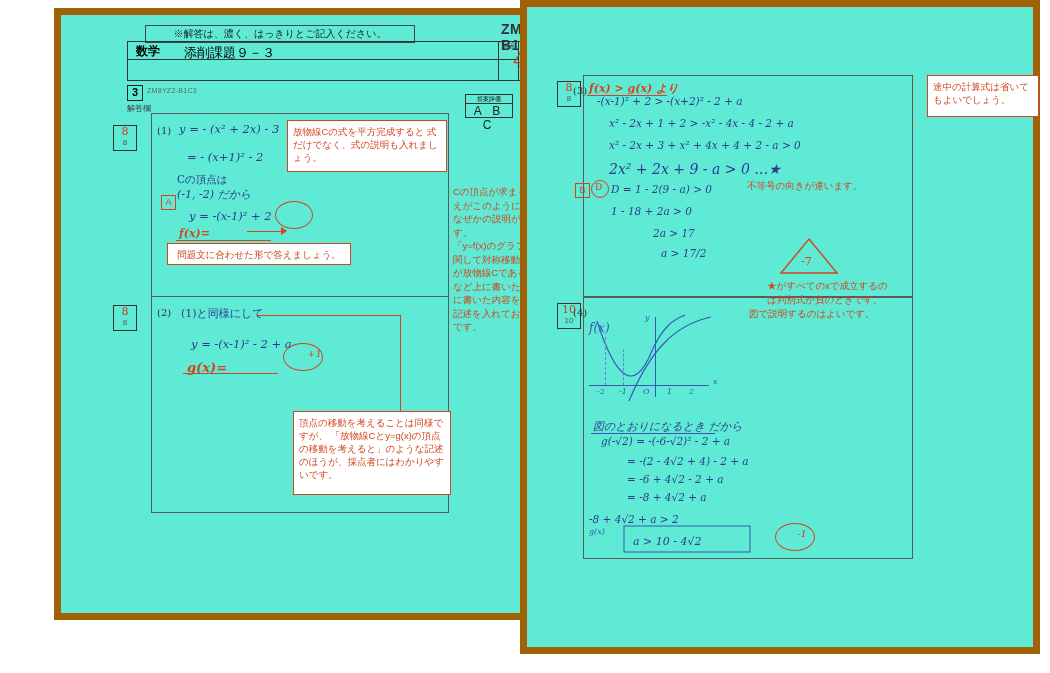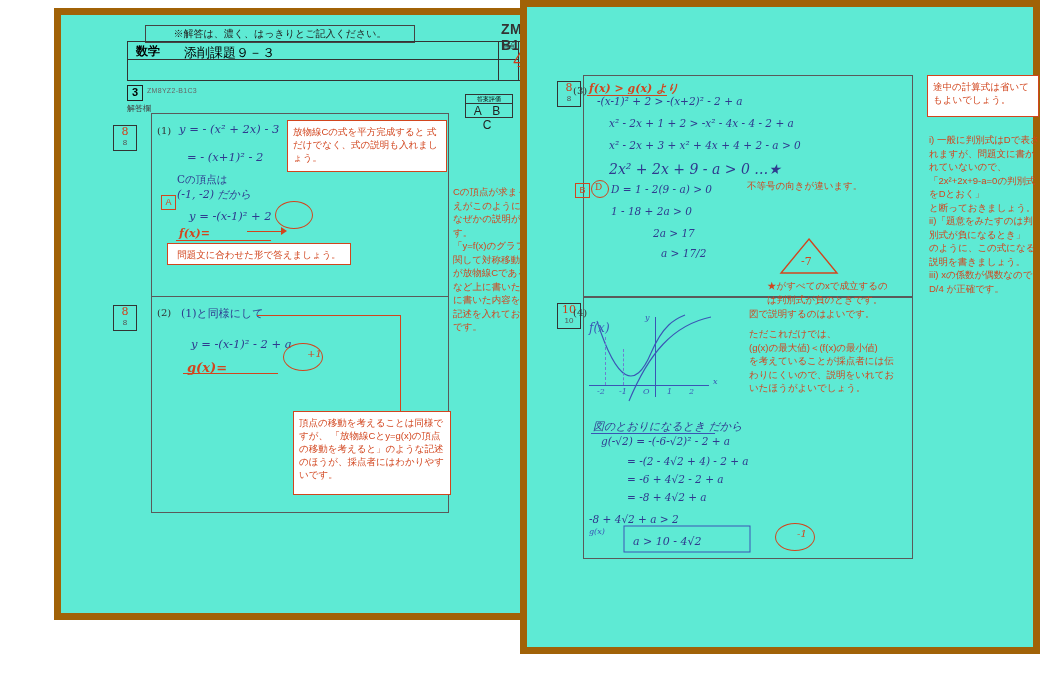--- a/index.html
+++ b/index.html
@@ -166,26 +166,20 @@
 
   <svg style="left:252px;top:230px;" width="60" height="40">
     <polygon points="30,2 58,36 2,36" fill="none" stroke="#d2451e" stroke-width="1.4"></polygon>
   </svg>
   <span class="hw-r" style="left:274px;top:248px;font-size:11px;font-style:normal;">-7</span>
 
   <div class="ctext" style="left:220px;top:172px;width:130px;">不等号の向きが違います。</div>
   <div class="ctext" style="left:240px;top:272px;width:130px;">★がすべてのxで成立するのは判別式が負のときです。</div>
 
   <div class="cbox" style="left:400px;top:68px;width:112px;height:42px;">途中の計算式は省いてもよいでしょう。</div>
-  <div class="ctext" style="left:402px;top:126px;width:112px;">i) 一般に判別式はDで表されますが、問題文に書かれていないので、
-「2x²+2x+9-a=0の判別式をDとおく」
-と断っておきましょう。
-ii)「題意をみたすのは判別式が負になるとき」
-のように、この式になる説明を書きましょう。
-iii) xの係数が偶数なので D/4 が正確です。</div>
 
   <span class="hw" style="left:46px;top:300px;font-size:10px;color:#333;font-style:normal;">(4)</span>
 
   <div class="graph-axis" style="left:62px;top:378px;width:120px;height:1px;"></div>
   <div class="graph-axis" style="left:128px;top:310px;width:1px;height:80px;"></div>
   <svg style="left:62px;top:306px;" width="130" height="90">
     <path d="M8,8 C28,70 46,78 62,40 C74,12 86,6 96,2" fill="none" stroke="#3a55b5" stroke-width="1.1"></path>
     <path d="M40,88 C60,40 84,12 122,4" fill="none" stroke="#3a55b5" stroke-width="1.1"></path>
   </svg>
   <div class="gdash" style="left:78px;top:330px;height:48px;"></div>
@@ -208,16 +202,13 @@
   <span class="hw" style="left:100px;top:484px;font-size:10.5px;">= -8 + 4√2 + a</span>
   <span class="hw" style="left:62px;top:506px;font-size:10.5px;">-8 + 4√2 + a &gt; 2</span>
   <span class="hw" style="left:106px;top:528px;font-size:11px;">a &gt; 10 - 4√2</span>
   <svg style="left:96px;top:518px;" width="130" height="30">
     <rect x="1" y="1" width="126" height="26" fill="none" stroke="#3a55b5" stroke-width="1"></rect>
   </svg>
   <div class="circle" style="left:248px;top:516px;width:38px;height:26px;"></div>
   <span class="hw-r" style="left:270px;top:521px;font-size:10px;">-1</span>
 
   <div class="ctext" style="left:222px;top:300px;width:148px;">図で説明するのはよいです。</div>
-  <div class="ctext" style="left:222px;top:320px;width:150px;">ただこれだけでは、
-(g(x)の最大値)＜(f(x)の最小値)
-を考えていることが採点者には伝わりにくいので、説明をいれておいたほうがよいでしょう。</div>
 </div>
 
 </body></html>

